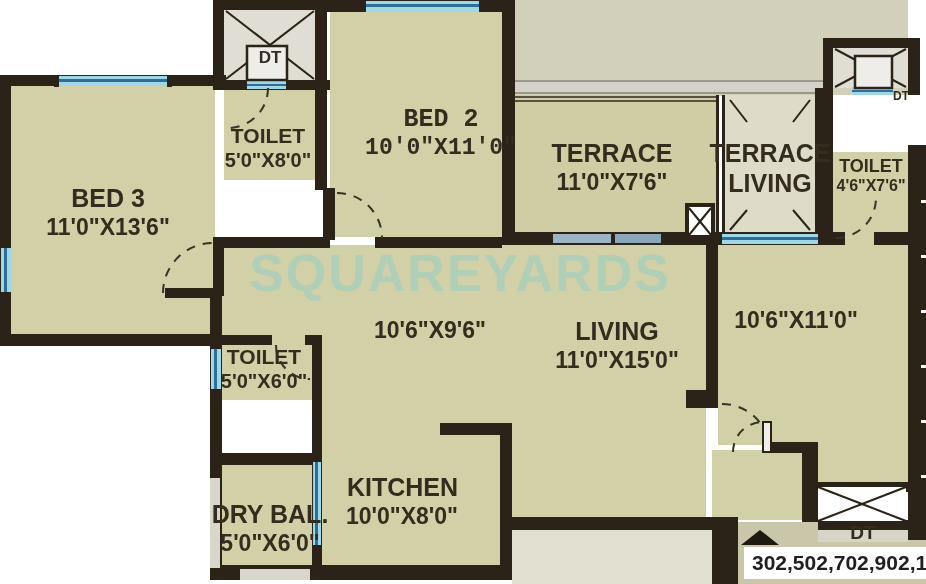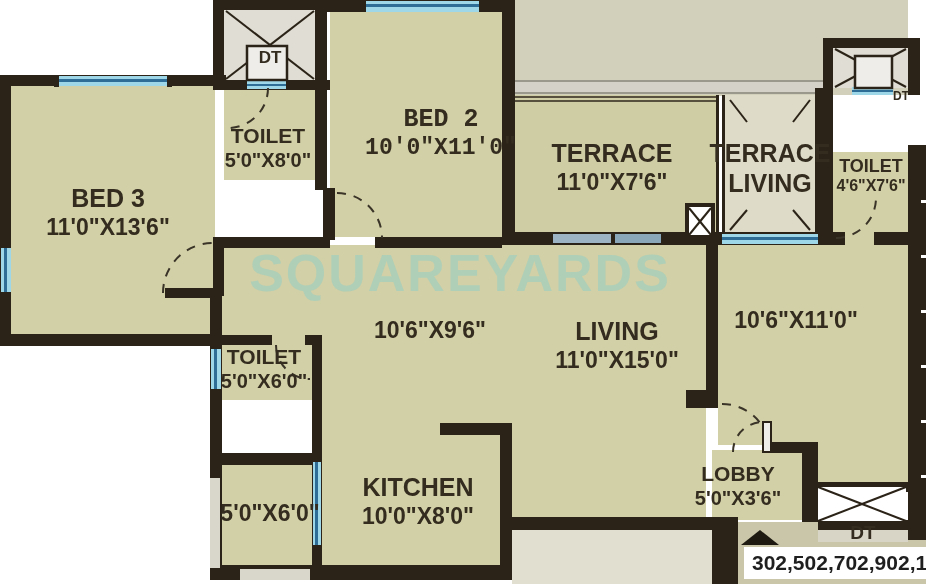--- a/index.html
+++ b/index.html
@@ -254,29 +254,26 @@
     <span class="dm">11'0"X15'0"</span>
   </div>
   <div class="lbl big" style="left:796px;top:307px;">
     <span class="dm">10'6"X11'0"</span>
   </div>
   <div class="lbl med" style="left:264px;top:345px;">
     <span class="nm">TOILET</span>
     <span class="dm">5'0"X6'0"</span>
   </div>
   <div class="lbl big" style="left:270px;top:500px;">
+    <span class="nm">DRY BAL.</span>
     <span class="dm">5'0"X6'0"</span>
   </div>
-  <div class="lbl big" style="left:418px;top:473px;">
+  <div class="lbl big" style="left:402px;top:473px;text-align:right;">
     <span class="nm">KITCHEN</span>
     <span class="dm">10'0"X8'0"</span>
-  </div>
-  <div class="lbl med" style="left:738px;top:462px;">
-    <span class="nm">LOBBY</span>
-    <span class="dm">5'0"X3'6"</span>
   </div>
 
   <div class="dtl" style="left:270px;top:29px;font-size:17px;">DT</div>
   <div class="dtl" style="left:901px;top:67px;font-size:12px;">DT</div>
   <div class="dtl" style="left:863px;top:504px;font-size:19px;">DT</div>
 
   <div id="entry-arrow"></div>
   <div id="footer-box">
     <span>302,502,702,902,1102</span>
   </div>

